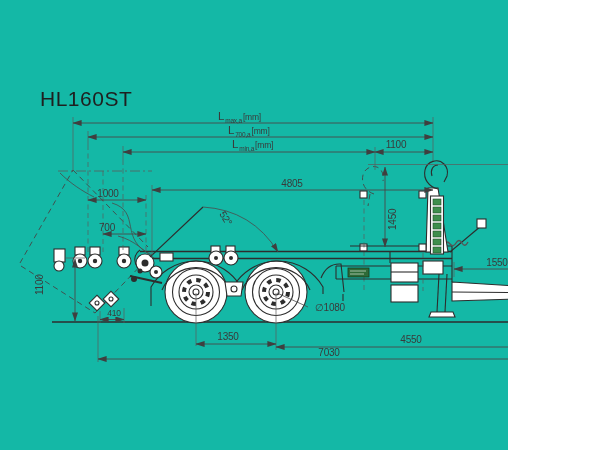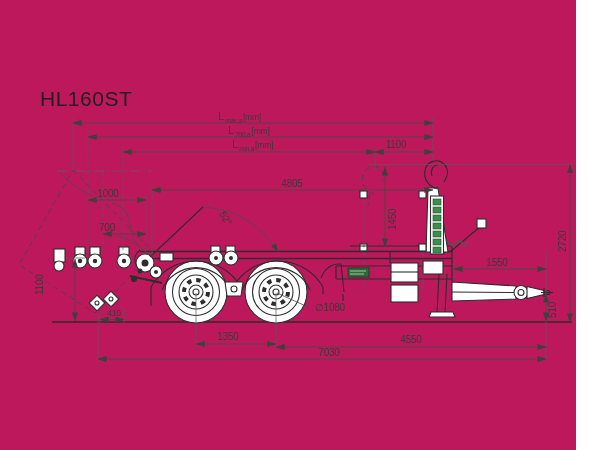--- a/index.html
+++ b/index.html
@@ -1,16 +1,16 @@
 <!DOCTYPE html>
 <html><head>
 <meta charset="utf-8">
 <style>
   html,body{margin:0;padding:0;background:#ffffff;}
-  .stage{position:relative;width:576px;height:450px;background:#be185d;overflow:hidden;
+  .stage{position:relative;width:508px;height:450px;background:#14b8a6;overflow:hidden;
          font-family:"Liberation Sans", sans-serif;}
   svg{display:block;}
   text{font-family:"Liberation Sans", sans-serif;fill:#3a3a3a;letter-spacing:-0.2px;}
   .dimtxt{font-size:10px;}
   .dimtxt-sm{font-size:8.5px;}
   .title{font-size:21px;fill:#1f1f1f;letter-spacing:0.5px;}
   .lbase{font-size:11.5px;}
   .lsub{font-size:6.5px;}
   .lunit{font-size:8.5px;}
   .dim{stroke:#474747;stroke-width:0.9;fill:none;}

